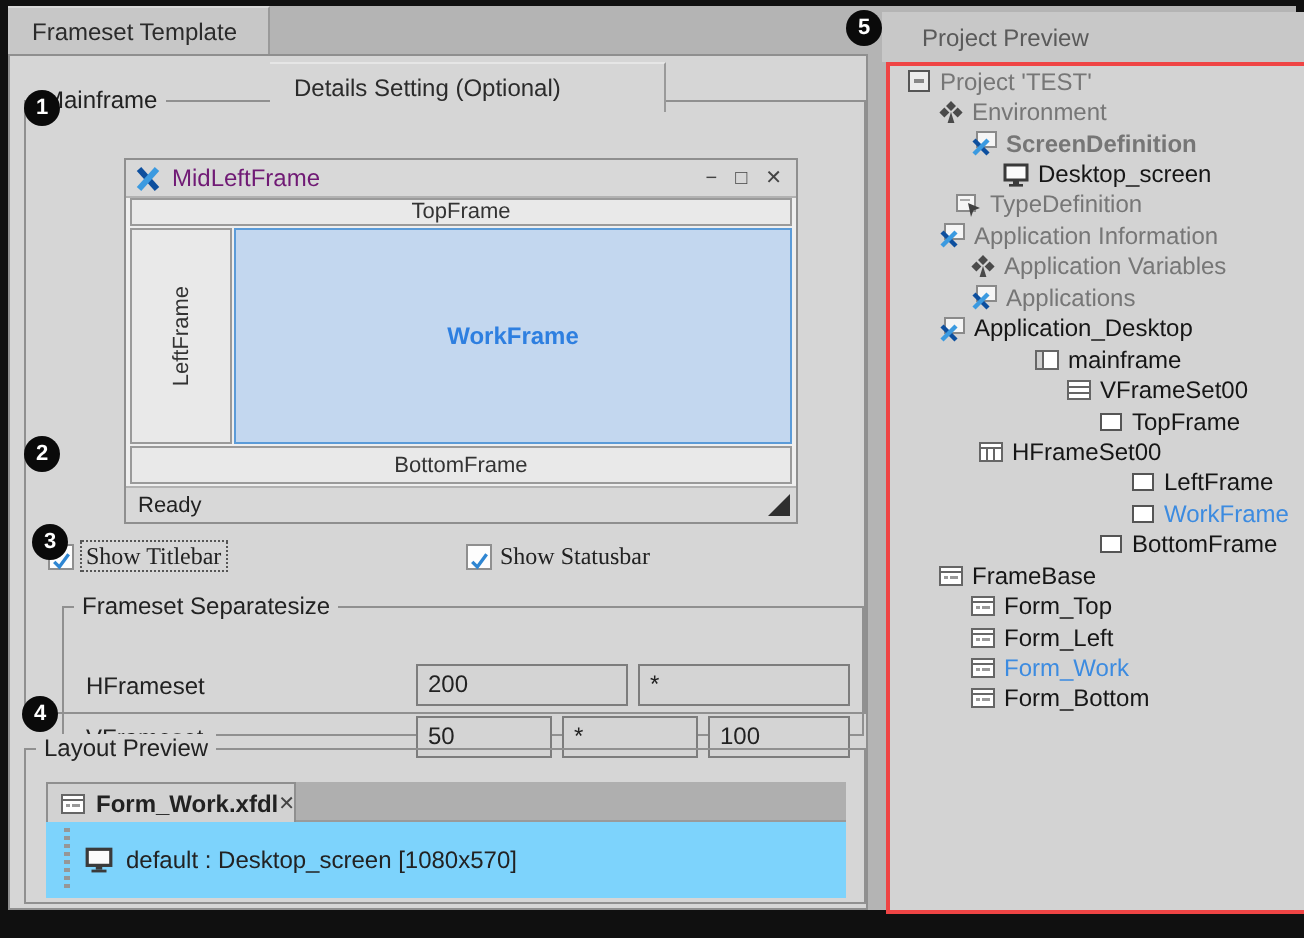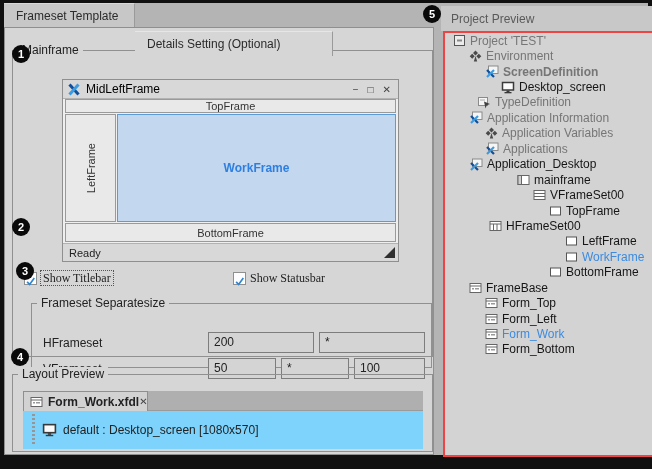--- a/index.html
+++ b/index.html
@@ -25,21 +25,21 @@
   .g-mainframe{left:7px;top:22px;width:421px;height:307px;}
   .g-sep{left:18px;top:252px;width:401px;height:65px;}
   .g-layout{left:7px;top:346px;width:421px;height:78px;}
 
   
   .miniwin{position:absolute;left:49px;top:28px;width:337px;height:183px;
            background:#efefef;border:1px solid #8f8f8f;box-sizing:border-box;}
   .mw-title{position:absolute;left:0;top:0;right:0;height:18px;background:#d8d8d8;
             border-bottom:1px solid #b2b2b2;display:flex;align-items:center;}
   .mw-logo{width:14px;height:13px;margin:0 5px 0 4px;flex:0 0 auto;}
-  .mw-title-text{font-size:12px;color:#000000;}
+  .mw-title-text{font-size:12px;color:#701a75;}
   .mw-btns{margin-left:auto;display:flex;align-items:center;gap:9px;padding-right:7px;
            font-size:10px;color:#444;}
   .mw-btns span{cursor:default;}
   .mw-bar{position:absolute;left:2px;right:2px;height:14px;background:#e9e9e9;
           border:1px solid #9a9a9a;box-sizing:border-box;display:flex;
           align-items:center;justify-content:center;font-size:11px;color:#333;}
   .mw-top{top:19px;}
   .mw-bottom{top:143px;height:19px;}
   .mw-left{position:absolute;left:2px;top:34px;width:51px;height:108px;background:#e9e9e9;
            border:1px solid #9a9a9a;box-sizing:border-box;display:flex;align-items:center;
@@ -92,21 +92,21 @@
   .lp-text{font-size:12px;color:#222;margin-left:6px;}
 
   
   .badge{position:absolute;width:18px;height:18px;border-radius:50%;background:#0a0a0a;
          color:#fff;font-size:11px;font-weight:bold;text-align:center;line-height:18px;z-index:9;}
   .b1{left:12px;top:45px;} .b2{left:12px;top:218px;} .b3{left:16px;top:262px;}
   .b4{left:11px;top:348px;} .b5{left:423px;top:5px;}
 
   
   .right-header{position:absolute;left:437px;top:3px;width:211px;height:25px;background:#c8c8c8;
-                display:flex;align-items:center;padding-left:10px;box-sizing:border-box;
+                display:flex;align-items:center;padding-left:20px;box-sizing:border-box;
                 font-size:12px;color:#5a5a5a;z-index:2;}
   .tree-box{position:absolute;left:439px;top:28px;width:233px;height:426px;background:#d3d3d3;
             border:2px solid #ef4444;box-sizing:border-box;overflow:hidden;z-index:2;}
   .tree-row{height:15.45px;display:flex;align-items:center;box-sizing:border-box;}
   .tree-icon{display:flex;margin-right:4px;flex:0 0 auto;}
   .tree-label{font-size:12px;white-space:nowrap;}
   .c-gray{color:#767676;} .c-black{color:#161616;} .c-blue{color:#3c8be0;}
 </style>
 </head>
 <body>

